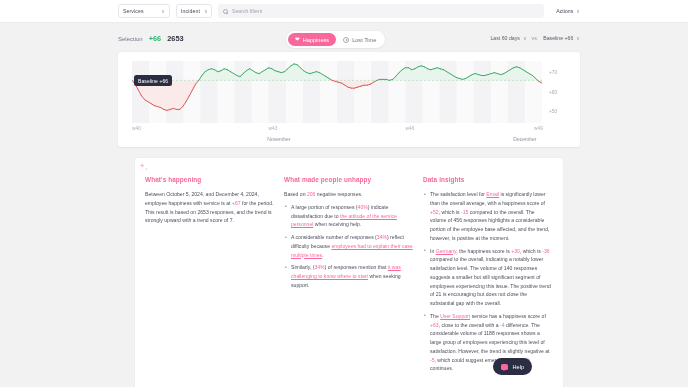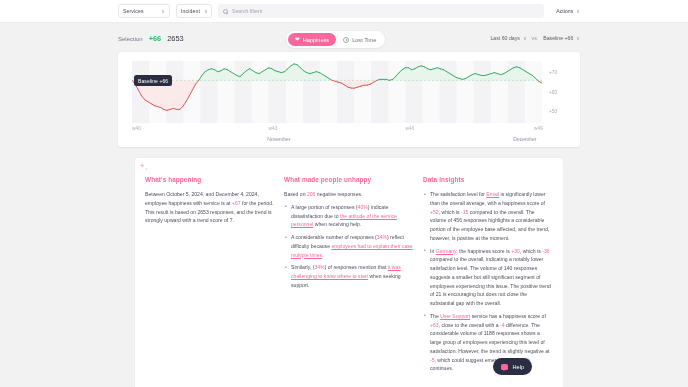--- a/index.html
+++ b/index.html
@@ -50,21 +50,21 @@
   
   .selrow {
     position: absolute; left: 118px; top: 30px; width: 462px; height: 20px;
   }
   .sel-left {
     position: absolute; left: 0; top: 4px;
     display: flex; align-items: baseline; gap: 6px;
   }
   .sel-label { font-size: 6px; color: #75758a; }
   .sel-delta { font-size: 7.4px; color: #2fb670; font-weight: bold; }
-  .sel-count { font-size: 7.4px; color: #33333f; font-weight: normal; text-align: right; }
+  .sel-count { font-size: 7.4px; color: #33333f; font-weight: bold; text-align: right; }
 
   .metric-toggle {
     position: absolute; left: 168px; top: 1px;
     height: 17px; background: #ffffff; border-radius: 9px;
     display: flex; align-items: center; padding: 2px;
     box-shadow: 0 .5px 2px rgba(40,40,60,.10);
   }
   .metric {
     height: 13px; border-radius: 7px; display: flex; align-items: center;
     gap: 3px; padding: 0 7px; font-size: 5.6px; color: #70707f;

